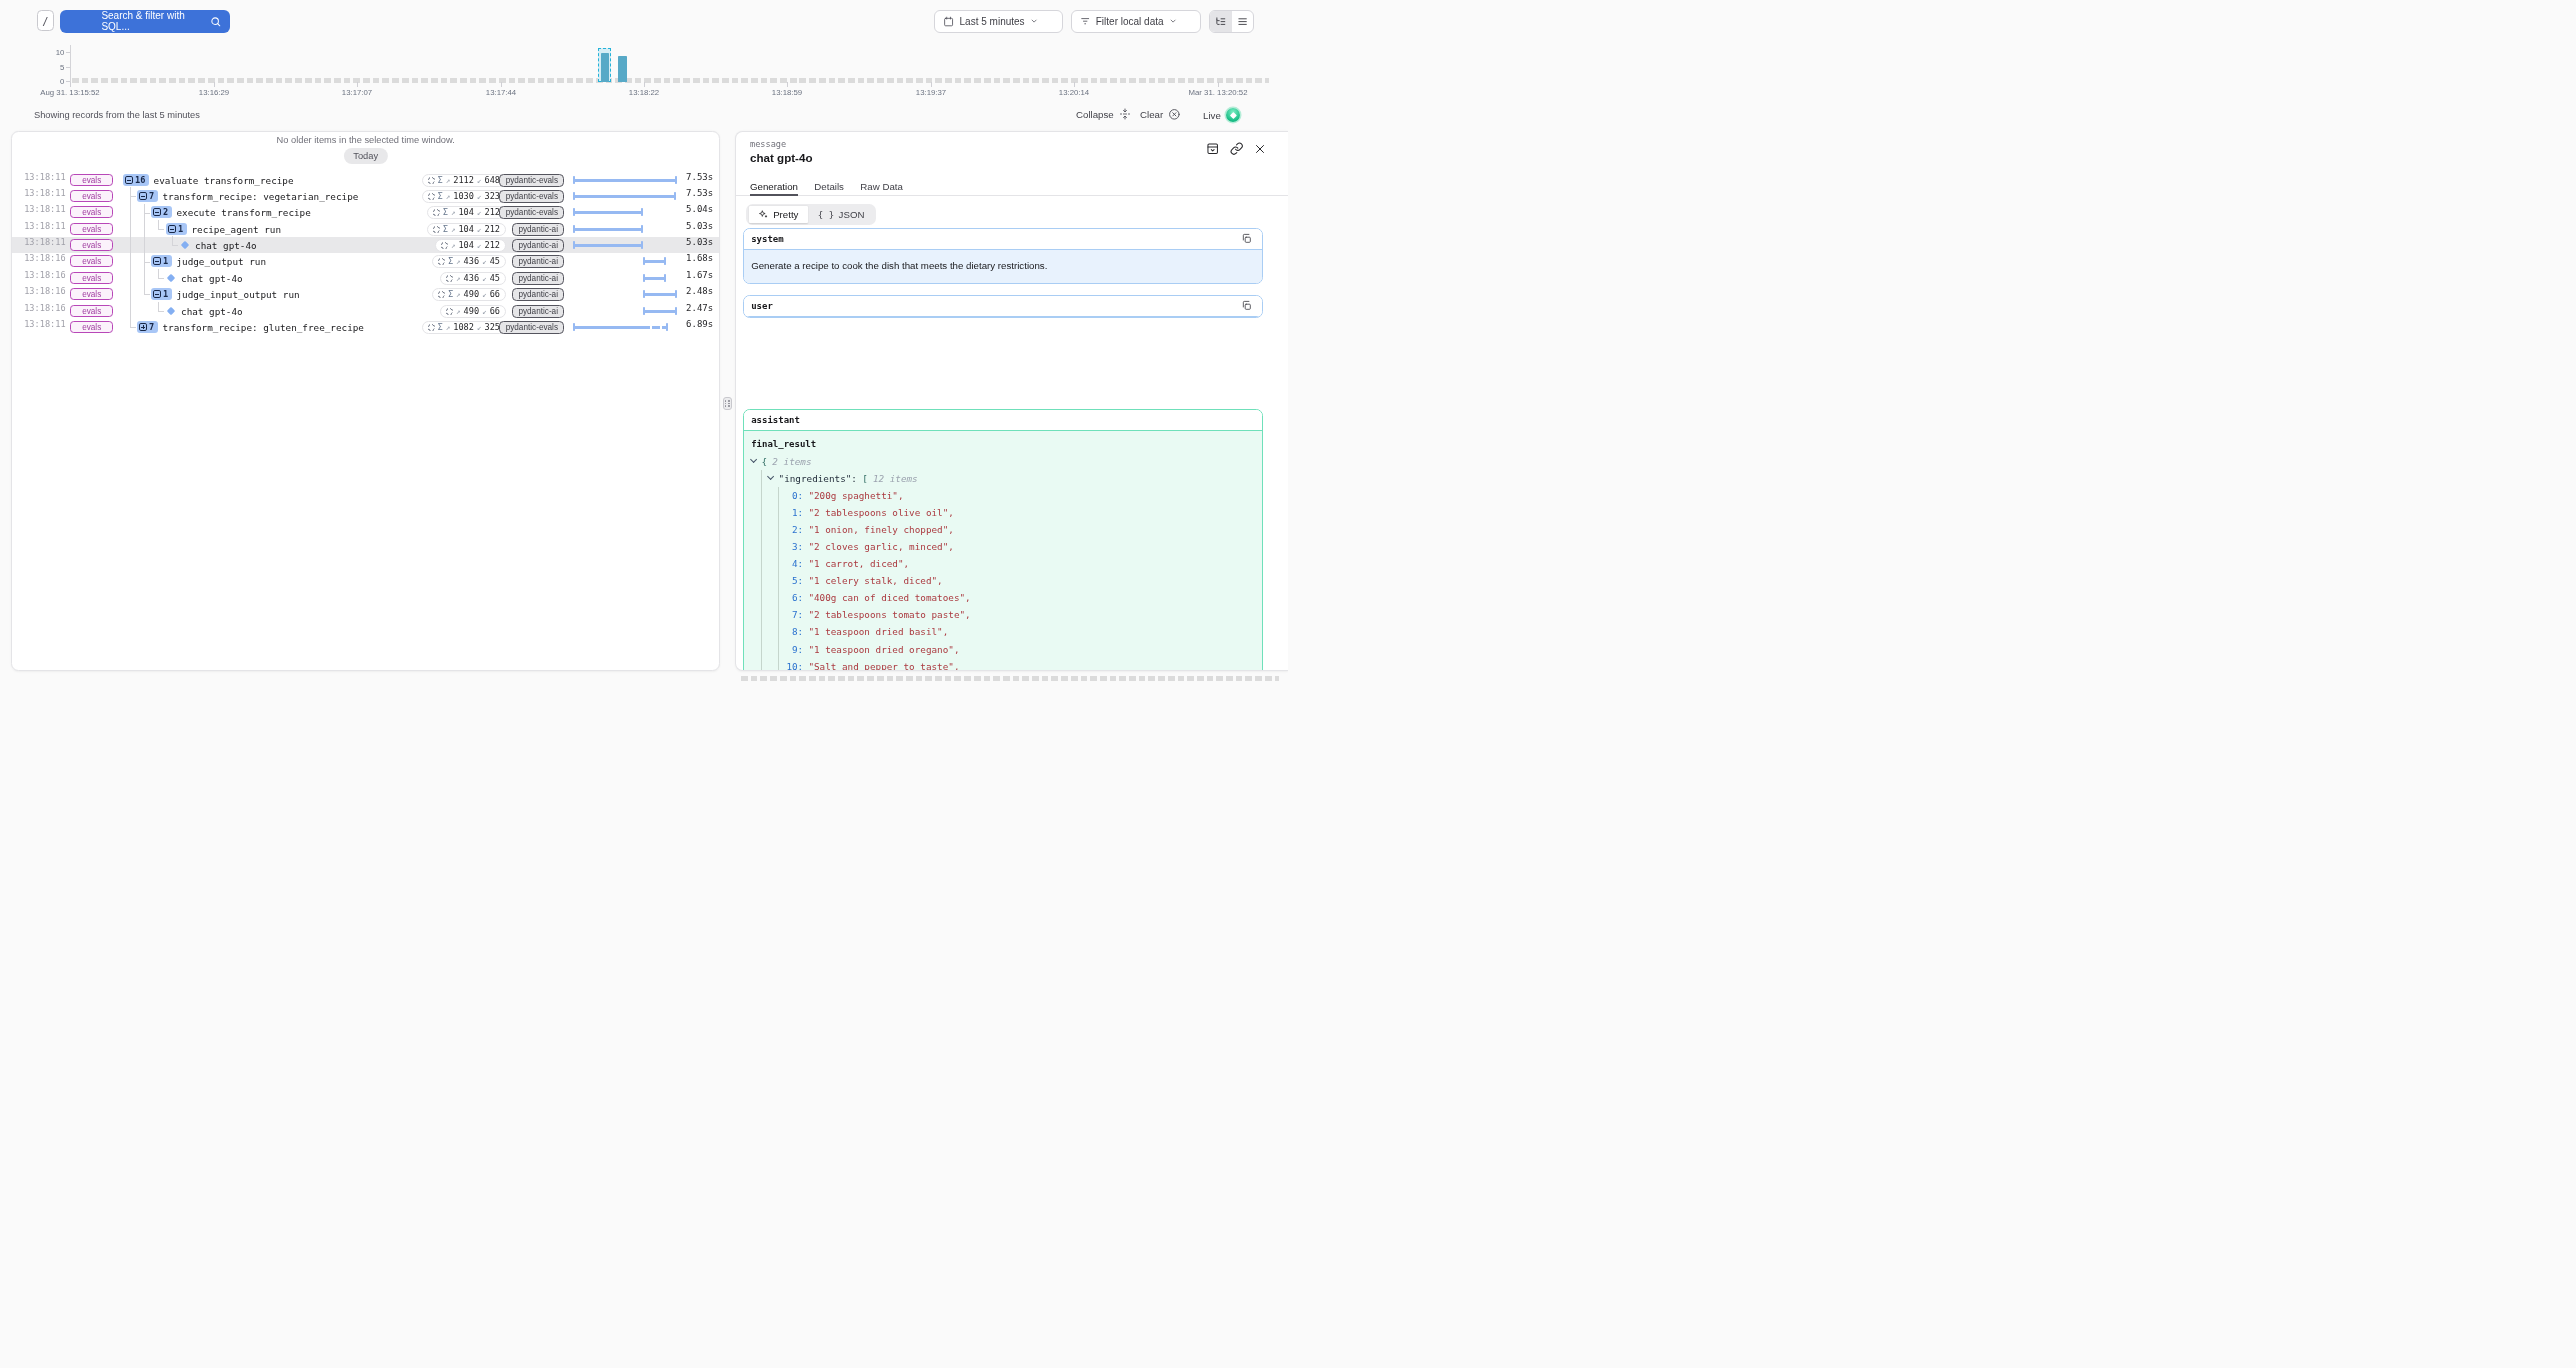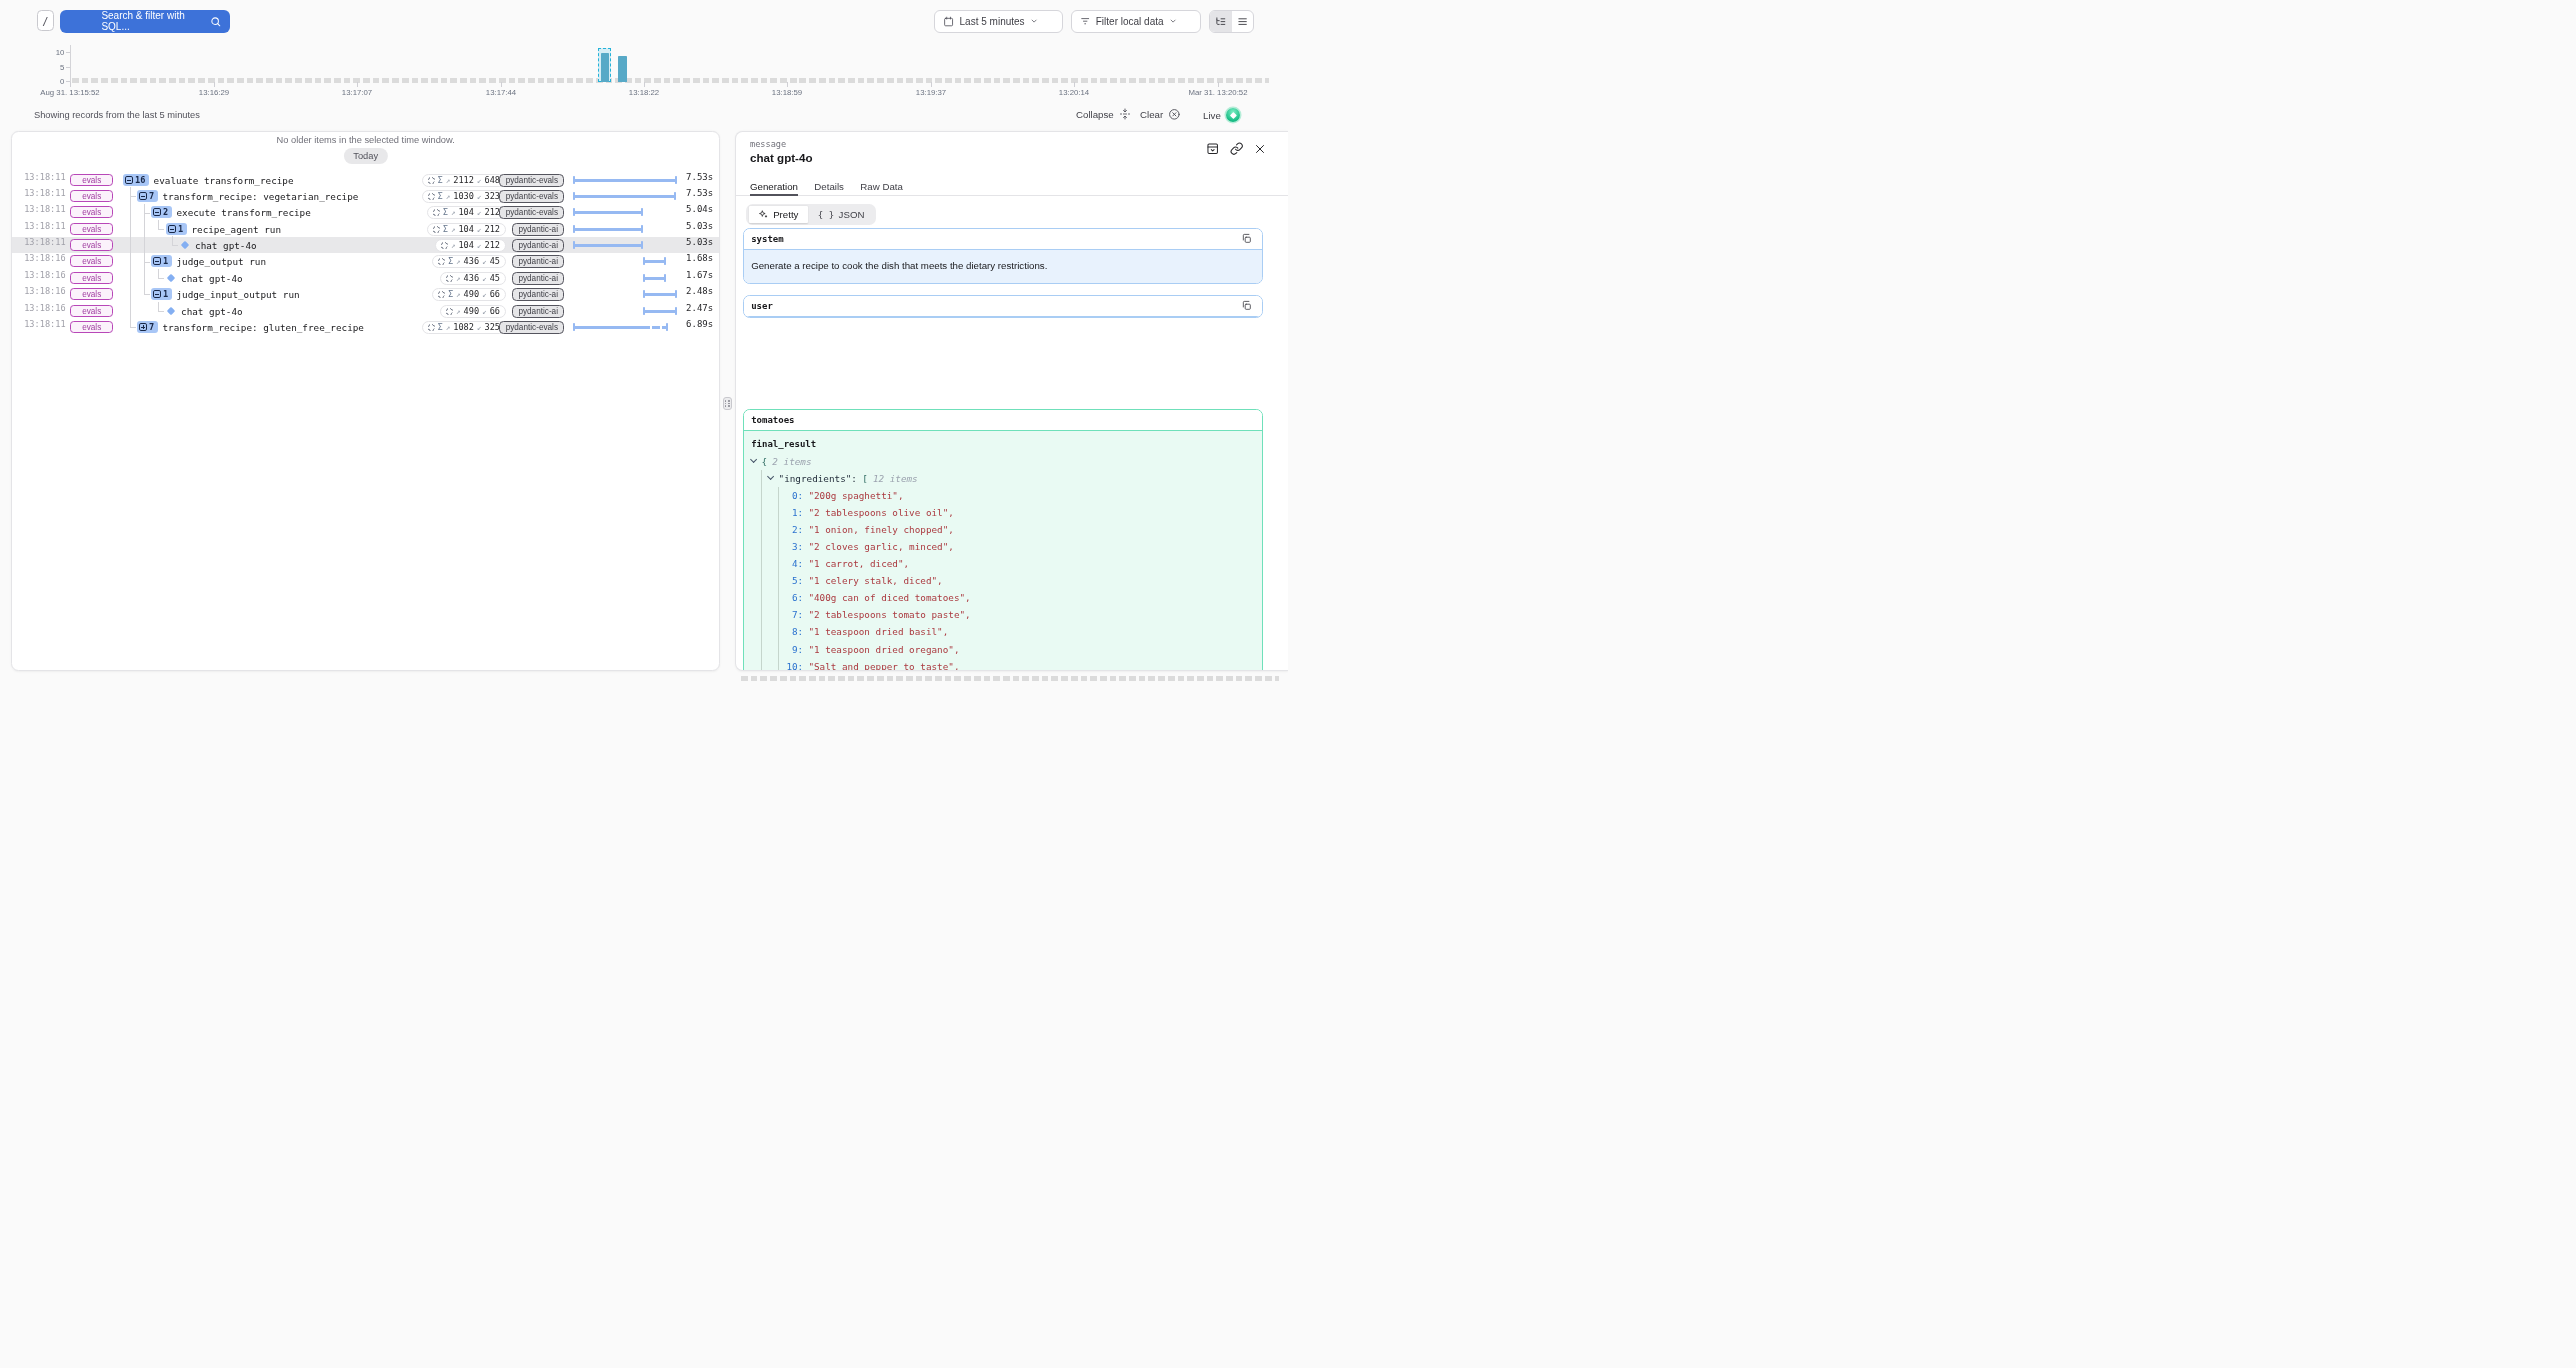--- a/index.html
+++ b/index.html
@@ -619,21 +619,21 @@
           <svg width="11.2" height="11.2" viewBox="0 0 24 24" fill="none" stroke="#3f3f46" stroke-width="1.8" stroke-linecap="round" stroke-linejoin="round">
               <rect x="9" y="9" width="11" height="11" rx="2"></rect>
               <path d="M5 15V5a2 2 0 0 1 2-2h10"></path>
             </svg>
         </button>
       </div>
     </div>
 
     <div class="msg-card green" style="top:277px; height:313px;">
       <div class="msg-head">
-        <span>tomatoes</span>
+        <span>assistant</span>
       </div>
       <div class="msg-body body-green" style="height:292px;">
         <div class="fres">final_result</div>
         <div class="jguide" style="left:17px; top:39px; bottom:0;"></div>
         <div class="jguide" style="left:34px; top:56px; bottom:0;"></div>
         <div class="jline">
           <span class="chev"></span><span class="jbrace">{</span><span class="jcount">2 items</span>
         </div>
         <div class="jline" style="padding-left:17px;">
           <span class="chev"></span><span class="jkey">"ingredients":</span><span class="jbrace" style="margin-left:5.2px;">[</span><span class="jcount">12 items</span>

